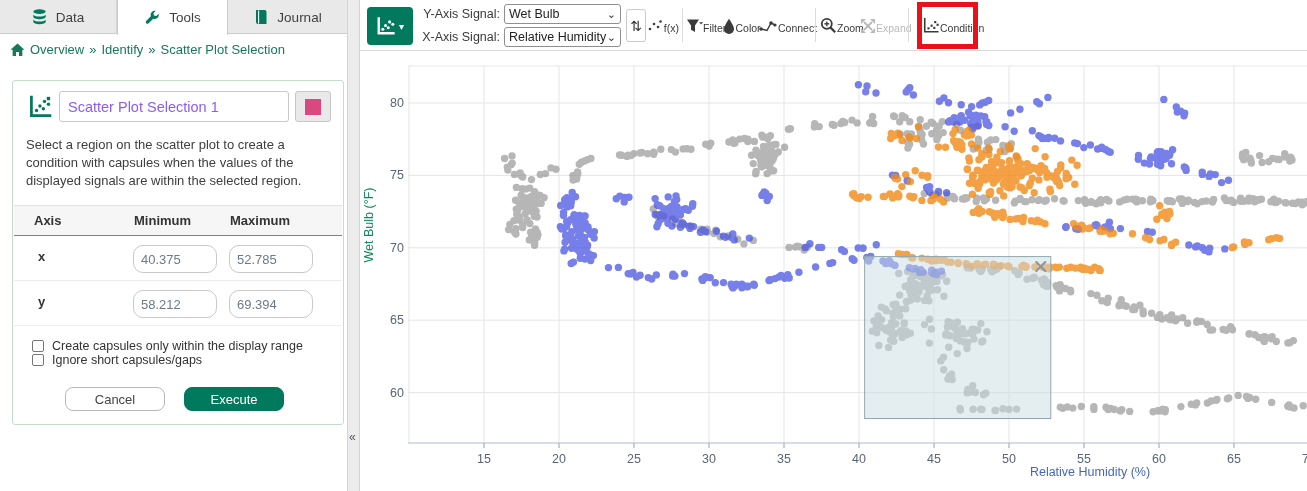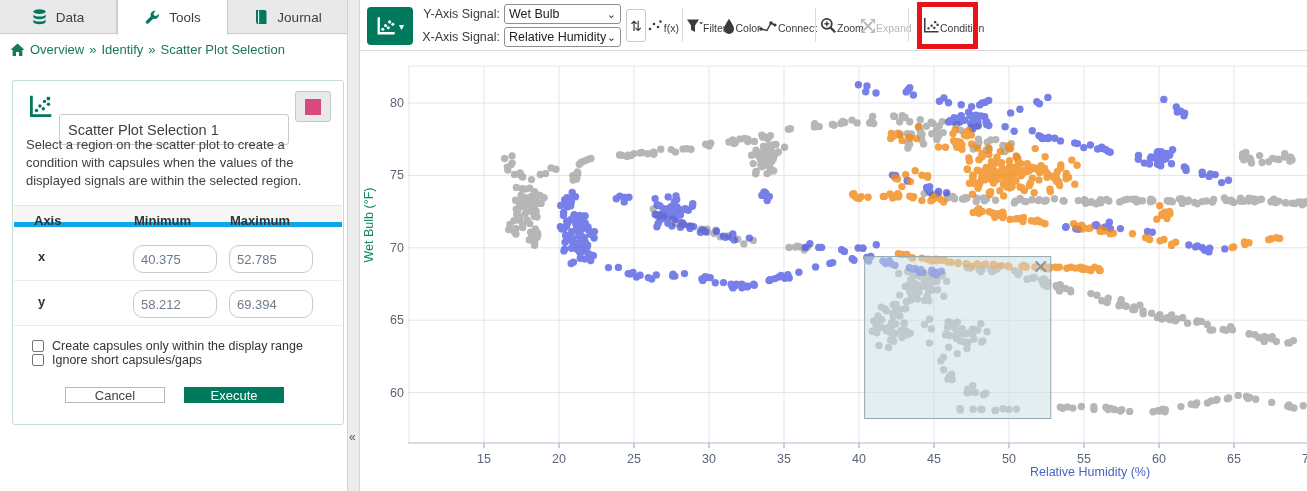--- a/index.html
+++ b/index.html
@@ -13,38 +13,38 @@
     font-size:13.5px;color:#3f3f3f;cursor:pointer;border-right:1px solid #d2d2d2;}
   .tab.active{background:#fff;border-left:1px solid #cccccc;border-right:1px solid #cccccc;height:35px;}
   .tab .ticon{display:flex;align-items:center;}
   #breadcrumb{position:absolute;left:10px;top:42px;display:flex;align-items:center;gap:5px;
     font-size:13px;color:#17785a;}
   #breadcrumb .crumb{cursor:pointer;}
   .card{position:absolute;left:12px;top:80px;width:332px;height:345px;background:#fff;
     border:1px solid #c7dccd;border-radius:3px;}
   .card-icon{position:absolute;left:15px;top:13px;}
   .title-input{position:absolute;left:46px;top:10px;width:230px;height:31px;border:1px solid #c9c9c9;
-    border-radius:3px;font-family:"Liberation Sans",sans-serif;font-size:14.5px;color:#404040;padding:0 8px;outline:none;margin-top:23px;}
+    border-radius:3px;font-family:"Liberation Sans",sans-serif;font-size:14.5px;color:#8b5cf6;padding:0 8px;outline:none;}
   .swatch-btn{position:absolute;left:282px;top:10px;width:36px;height:31px;background:#e9e9e9;
     border:1px solid #c6c6c6;border-radius:3px;display:flex;align-items:center;justify-content:center;cursor:pointer;}
   .swatch-square{width:16px;height:16px;background:#d9487f;}
   .card-desc{position:absolute;left:13px;top:55px;width:307px;font-size:13px;line-height:18px;color:#3e3e3e;}
-  .tbl-head{position:absolute;left:1px;top:124px;width:328px;height:22px;background:#f6f6f6;
-    border-top:1px solid #e2e2e2;border-bottom:5px solid #0ea5e9;font-size:13px;font-weight:bold;color:#333;}
+  .tbl-head{position:absolute;left:1px;top:124px;width:328px;height:31px;background:#f6f6f6;
+    border-top:1px solid #e2e2e2;border-bottom:1px solid #0ea5e9;font-size:13px;font-weight:bold;color:#333;}
   .tbl-head span{position:absolute;top:7px;}
   .th-axis{left:20px;}.th-min{left:120px;}.th-max{left:216px;}
   .tbl-row{position:absolute;left:1px;width:328px;height:45px;border-bottom:1px solid #ececec;}
   .row-x{top:155px;}.row-y{top:200px;}
   .axis-lbl{position:absolute;left:24px;top:13px;font-size:13px;font-weight:bold;color:#333;}
   .cell-input{position:absolute;top:9px;width:84px;height:28px;border:1px solid #c9c9c9;border-radius:10px;
     font-family:"Liberation Sans",sans-serif;font-size:13px;color:#6e7a8a;padding:0 7px;outline:none;}
   .ci-min{left:119px;}.ci-max{left:215px;}
   .cb-row{position:absolute;left:19px;display:flex;align-items:center;gap:8px;font-size:12.5px;color:#333;cursor:default;}
   .cb-box{width:12px;height:12px;border:1px solid #767676;border-radius:2px;background:#fff;flex:0 0 auto;cursor:pointer;}
-  .btn{position:absolute;top:306px;width:100px;height:16px;border-radius:0;font-size:13px;
+  .btn{position:absolute;top:306px;width:100px;height:24px;border-radius:8px;font-size:13px;
     display:flex;align-items:center;justify-content:center;cursor:pointer;}
   .btn-cancel{left:52px;background:#fff;border:1px solid #b9b9b9;color:#444;}
   .btn-execute{left:171px;background:#00795c;border:1px solid #00795c;color:#fff;}
   #gutter{position:absolute;left:347px;top:0;width:13px;height:491px;background:#ececec;
     border-left:1px solid #d4d4d4;border-right:1px solid #d4d4d4;}
   #gutter .collapse{position:absolute;left:1px;top:430px;font-size:12px;color:#4a5568;cursor:pointer;}
 
   
   #right-region{position:absolute;left:360px;top:0;width:947px;height:491px;background:#fff;}
   #chart-toolbar{position:absolute;left:0;top:0;width:947px;height:51px;background:#fff;border-bottom:1px solid #d9d9d9;}

